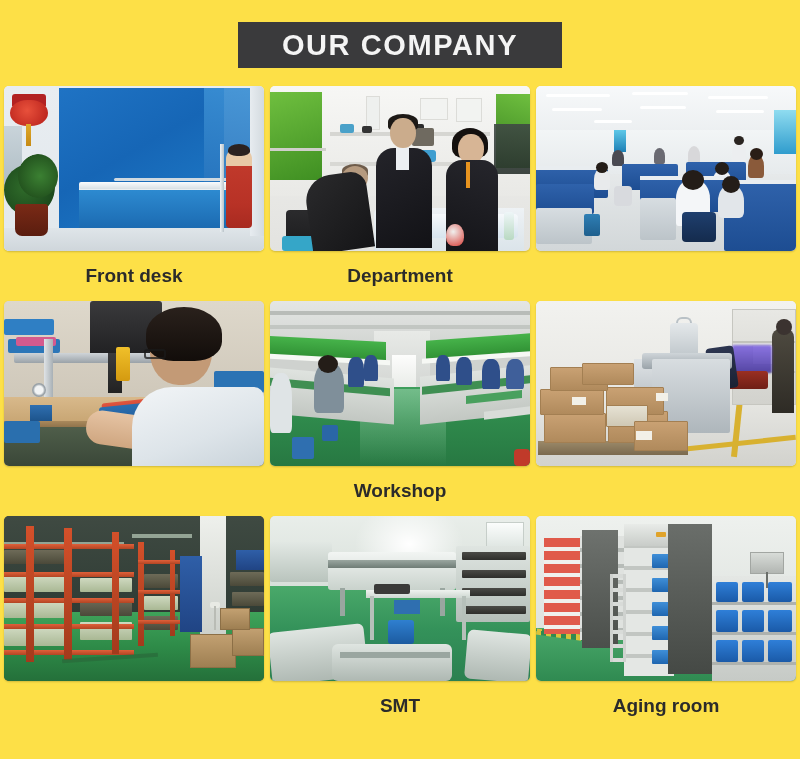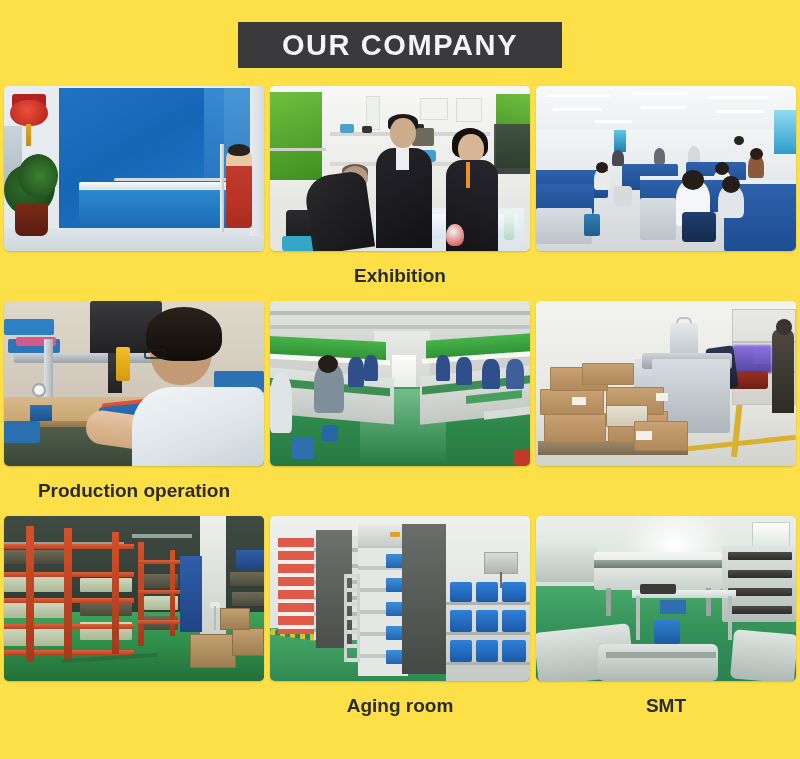--- a/index.html
+++ b/index.html
@@ -759,20 +759,21 @@
         <div class="layer fd-lantern"></div>
         <div class="layer fd-tassel"></div>
         <div class="layer fd-plant"></div>
         <div class="layer fd-plant2"></div>
         <div class="layer fd-pot"></div>
         <div class="layer fd-pole"></div>
         <div class="layer fd-column"></div>
         <div class="layer fd-doll"></div>
         <div class="layer fd-doll-hair"></div>
       </div>
+      <div class="caption">Front desk</div>
     </div>
 
     <div class="cell">
       <div class="photo ex">
         <div class="layer ex-backwall"></div>
         <div class="layer ex-greenpanel-l"></div>
         <div class="layer ex-greenpanel-r"></div>
         <div class="layer ex-darkpanel-r"></div>
         <div class="layer ex-shelf3"></div>
         <div class="layer ex-poster1"></div>
@@ -796,21 +797,21 @@
         <div class="layer ex-man2-head"></div>
         <div class="layer ex-man2-body"></div>
         <div class="layer ex-man2-shirt"></div>
         <div class="layer ex-woman-hair"></div>
         <div class="layer ex-woman-head"></div>
         <div class="layer ex-woman-body"></div>
         <div class="layer ex-lanyard"></div>
         <div class="layer ex-redobj"></div>
         <div class="layer ex-bottle"></div>
       </div>
-      <div class="caption">Exhibition</div>
+      <div class="caption">Department</div>
     </div>
 
     <div class="cell">
       <div class="photo sd">
         <div class="layer sd-ceiling"></div>
         <div class="layer sd-ceil-line" style="left:10px;top:8px;width:64px;"></div>
         <div class="layer sd-ceil-line" style="left:96px;top:6px;width:56px;"></div>
         <div class="layer sd-ceil-line" style="left:172px;top:10px;width:60px;"></div>
         <div class="layer sd-ceil-line" style="left:16px;top:22px;width:50px;"></div>
         <div class="layer sd-ceil-line" style="left:104px;top:20px;width:46px;"></div>
@@ -876,21 +877,20 @@
         <div class="layer po-battery"></div>
         <div class="layer po-bench-edge"></div>
         <div class="layer po-underbench"></div>
         <div class="layer po-bluebin4"></div>
         <div class="layer po-arm"></div>
         <div class="layer po-worker-body"></div>
         <div class="layer po-worker-head"></div>
         <div class="layer po-worker-hair"></div>
         <div class="layer po-glasses"></div>
       </div>
-      <div class="caption cap-left">Production operation</div>
     </div>
 
     <div class="cell">
       <div class="photo ws">
         <div class="layer ws-ceiling"></div>
         <div class="layer ws-beam" style="left:0;top:10px;width:260px;"></div>
         <div class="layer ws-beam" style="left:0;top:24px;width:260px;opacity:.7;"></div>
         <div class="layer ws-fan"></div>
         <div class="layer ws-backwall"></div>
         <div class="layer ws-doorway"></div>
@@ -912,20 +912,21 @@
         <div class="layer ws-worker" style="left:78px;top:56px;width:16px;height:30px;background:#2f4f8a;"></div>
         <div class="layer ws-worker" style="left:94px;top:54px;width:14px;height:26px;background:#2f4f8a;"></div>
         <div class="layer ws-worker" style="left:166px;top:54px;width:14px;height:26px;background:#2f4f8a;"></div>
         <div class="layer ws-worker" style="left:186px;top:56px;width:16px;height:28px;background:#2f4f8a;"></div>
         <div class="layer ws-worker" style="left:212px;top:58px;width:18px;height:30px;background:#2f4f8a;"></div>
         <div class="layer ws-worker" style="left:236px;top:58px;width:18px;height:30px;background:#3f5f9a;"></div>
         <div class="layer ws-stool"></div>
         <div class="layer ws-stool2"></div>
         <div class="layer" style="left:244px;top:148px;width:16px;height:17px;background:#c03a2a;border-radius:4px;"></div>
       </div>
+      <div class="caption">Workshop</div>
     </div>
 
     <div class="cell">
       <div class="photo pe">
         <div class="layer pe-wall"></div>
         <div class="layer pe-floor"></div>
         <div class="layer pe-tape2"></div>
         <div class="layer pe-tape1"></div>
         <div class="layer pe-shelf"></div>
         <div class="layer pe-shelf-ln" style="left:196px;top:40px;width:64px;"></div>
@@ -993,20 +994,50 @@
 
         <div class="layer wh-goods-d" style="left:226px;top:56px;width:34px;height:14px;"></div>
         <div class="layer wh-goods-d" style="left:228px;top:76px;width:32px;height:14px;"></div>
         <div class="layer wh-box" style="left:186px;top:118px;width:46px;height:34px;"></div>
         <div class="layer wh-box" style="left:228px;top:112px;width:32px;height:28px;"></div>
         <div class="layer wh-box" style="left:216px;top:92px;width:30px;height:22px;"></div>
         <div class="layer wh-lamp"></div>
         <div class="layer wh-lamppole"></div>
         <div class="layer" style="left:58px;top:140px;width:96px;height:4px;background:#2a6a3a;opacity:.7;transform:rotate(-4deg);"></div>
       </div>
+    </div>
+
+    <div class="cell">
+      <div class="photo smt">
+        <div class="layer smt-back"></div>
+        <div class="layer smt-window"></div>
+        <div class="layer smt-glow"></div>
+        <div class="layer smt-floor"></div>
+        <div class="layer smt-convey-l"></div>
+        <div class="layer smt-oven"></div>
+        <div class="layer smt-oven-band"></div>
+        <div class="layer smt-oven-leg" style="left:70px;top:72px;height:28px;"></div>
+        <div class="layer smt-oven-leg" style="left:170px;top:72px;height:28px;"></div>
+        <div class="layer smt-rack-r"></div>
+        <div class="layer smt-tray" style="left:192px;top:36px;width:64px;height:8px;"></div>
+        <div class="layer smt-tray" style="left:192px;top:54px;width:64px;height:8px;"></div>
+        <div class="layer smt-tray" style="left:192px;top:72px;width:64px;height:8px;"></div>
+        <div class="layer smt-tray" style="left:192px;top:90px;width:64px;height:8px;"></div>
+        <div class="layer smt-table"></div>
+        <div class="layer smt-table-leg" style="left:100px;top:80px;height:44px;"></div>
+        <div class="layer smt-table-leg" style="left:192px;top:80px;height:44px;"></div>
+        <div class="layer" style="left:104px;top:68px;width:36px;height:10px;background:#3a3a38;border-radius:2px;"></div>
+        <div class="layer smt-blue"></div>
+        <div class="layer smt-stool"></div>
+        <div class="layer smt-fg" style="left:0px;top:112px;width:96px;height:53px;transform:rotate(-6deg);"></div>
+        <div class="layer smt-fg" style="left:62px;top:128px;width:120px;height:37px;"></div>
+        <div class="layer smt-fg" style="left:196px;top:116px;width:64px;height:49px;transform:rotate(5deg);"></div>
+        <div class="layer" style="left:70px;top:136px;width:110px;height:6px;background:#9aa6a0;"></div>
+      </div>
+      <div class="caption">SMT</div>
     </div>
 
     <div class="cell">
       <div class="photo ag">
         <div class="layer ag-wall"></div>
         <div class="layer ag-floor"></div>
         <div class="layer ag-floorline"></div>
         <div class="layer ag-redrack"></div>
         <div class="layer ag-greyrack"></div>
         <div class="layer ag-cab-dark"></div>
@@ -1032,44 +1063,14 @@
         <div class="layer ag-batt" style="left:232px;top:94px;width:24px;height:22px;"></div>
         <div class="layer ag-batt" style="left:180px;top:124px;width:22px;height:22px;"></div>
         <div class="layer ag-batt" style="left:206px;top:124px;width:22px;height:22px;"></div>
         <div class="layer ag-batt" style="left:232px;top:124px;width:24px;height:22px;"></div>
         <div class="layer ag-panel"></div>
         <div class="layer ag-panel-wire"></div>
       </div>
       <div class="caption">Aging room</div>
     </div>
 
-    <div class="cell">
-      <div class="photo smt">
-        <div class="layer smt-back"></div>
-        <div class="layer smt-window"></div>
-        <div class="layer smt-glow"></div>
-        <div class="layer smt-floor"></div>
-        <div class="layer smt-convey-l"></div>
-        <div class="layer smt-oven"></div>
-        <div class="layer smt-oven-band"></div>
-        <div class="layer smt-oven-leg" style="left:70px;top:72px;height:28px;"></div>
-        <div class="layer smt-oven-leg" style="left:170px;top:72px;height:28px;"></div>
-        <div class="layer smt-rack-r"></div>
-        <div class="layer smt-tray" style="left:192px;top:36px;width:64px;height:8px;"></div>
-        <div class="layer smt-tray" style="left:192px;top:54px;width:64px;height:8px;"></div>
-        <div class="layer smt-tray" style="left:192px;top:72px;width:64px;height:8px;"></div>
-        <div class="layer smt-tray" style="left:192px;top:90px;width:64px;height:8px;"></div>
-        <div class="layer smt-table"></div>
-        <div class="layer smt-table-leg" style="left:100px;top:80px;height:44px;"></div>
-        <div class="layer smt-table-leg" style="left:192px;top:80px;height:44px;"></div>
-        <div class="layer" style="left:104px;top:68px;width:36px;height:10px;background:#3a3a38;border-radius:2px;"></div>
-        <div class="layer smt-blue"></div>
-        <div class="layer smt-stool"></div>
-        <div class="layer smt-fg" style="left:0px;top:112px;width:96px;height:53px;transform:rotate(-6deg);"></div>
-        <div class="layer smt-fg" style="left:62px;top:128px;width:120px;height:37px;"></div>
-        <div class="layer smt-fg" style="left:196px;top:116px;width:64px;height:49px;transform:rotate(5deg);"></div>
-        <div class="layer" style="left:70px;top:136px;width:110px;height:6px;background:#9aa6a0;"></div>
-      </div>
-      <div class="caption">SMT</div>
-    </div>
-
   </div>
 </div>
 
 </body></html>

